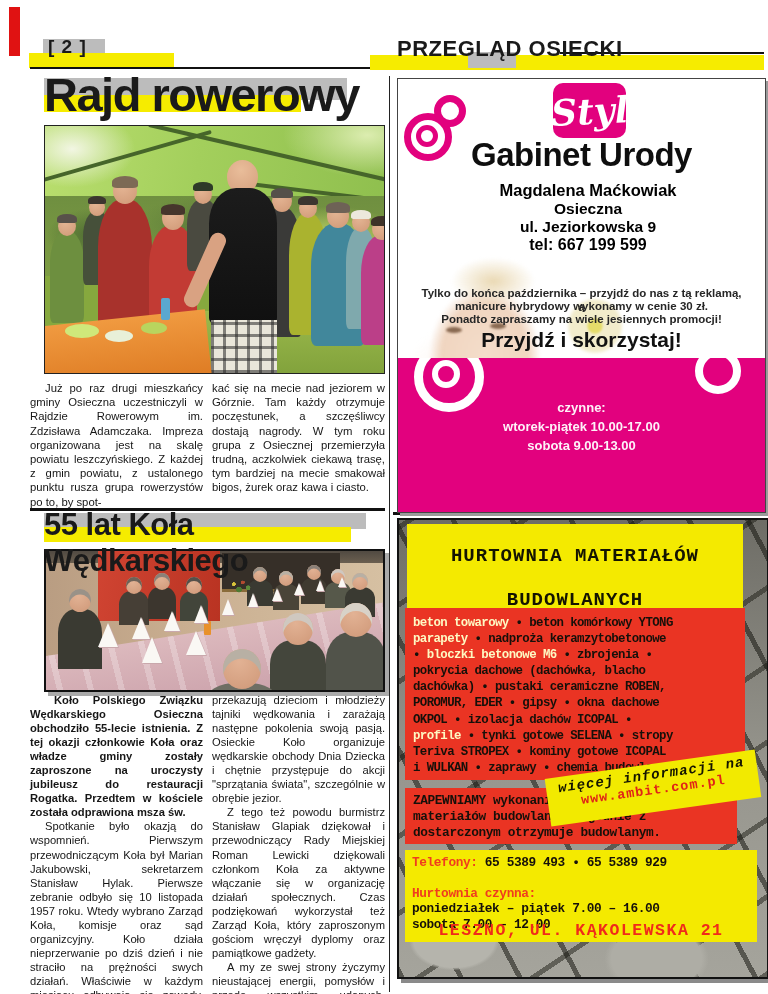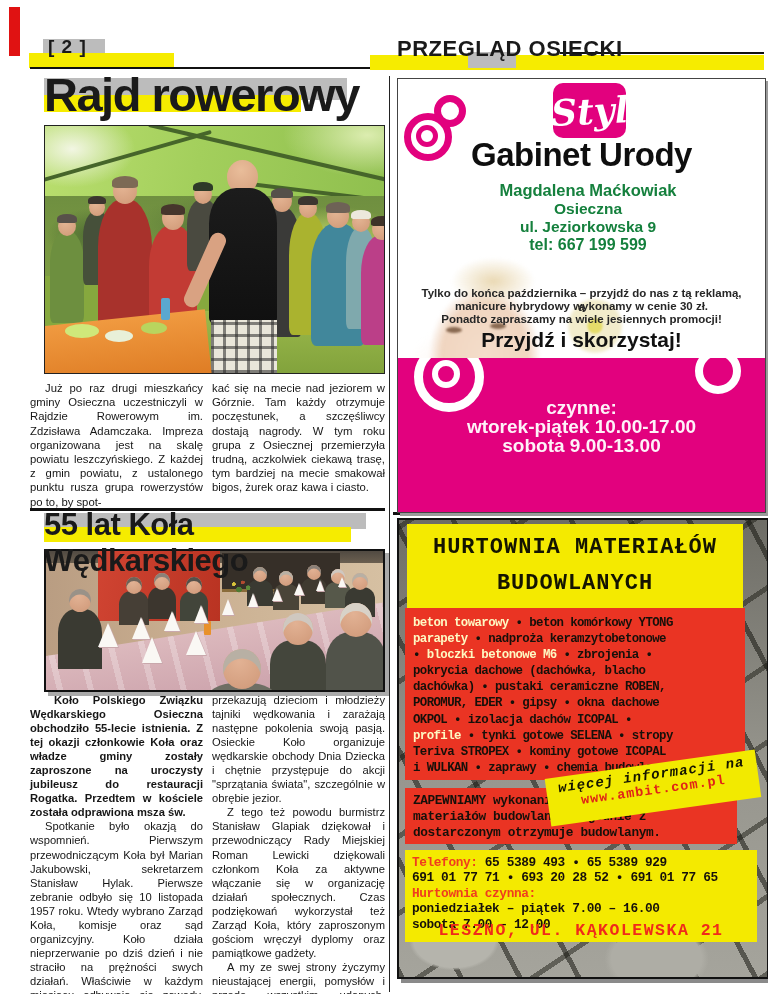--- a/index.html
+++ b/index.html
@@ -117,55 +117,55 @@
   #ad-styl{left:397px;top:78px;width:367px;height:433px;border:1px solid #444;
            background:#fff;box-shadow:3px 3px 0 #9a9a9a;overflow:hidden;}
   #styl-rings{left:6px;top:16px;width:64px;height:66px;}
   .ring{position:absolute;border-radius:50%;border-style:solid;border-color:#e2017e;background:#fff;}
   #styl-tile{left:155px;top:4px;width:73px;height:55px;background:#e2017e;border-radius:10px;
      display:flex;align-items:center;justify-content:center;}
   #styl-logo-text{font-family:"DejaVu Serif",serif;font-style:italic;font-weight:bold;
      color:#fff;font-size:36px;transform:rotate(-3deg);line-height:1;}
   #styl-title{left:0;top:57px;width:367px;text-align:center;font-size:33px;font-weight:bold;
      color:#0e0e0e;z-index:3;letter-spacing:-0.5px;}
-  .styl-contact{left:60px;width:260px;text-align:center;font-weight:bold;color:#15803d;z-index:3;}
+  .styl-contact{left:60px;width:260px;text-align:center;font-weight:bold;color:#000000;z-index:3;}
   #styl-face{left:-14px;top:150px;width:210px;height:290px;filter:blur(1.5px);z-index:1;
      background:
        radial-gradient(ellipse 60px 34px at 52% 18%, #ead9b4 0%, rgba(234,217,180,0) 70%),
        radial-gradient(ellipse 78px 98px at 48% 44%, #f4ddca 0%, #f0d5c0 55%, rgba(240,213,192,0) 72%),
        radial-gradient(ellipse 110px 150px at 40% 70%, #f7e8da 0%, rgba(247,232,218,0) 75%);}
   #styl-smile{left:52px;top:305px;width:54px;height:26px;border-radius:50%;z-index:2;
      background:radial-gradient(ellipse at 50% 30%,#fdfdfd 0 55%,rgba(0,0,0,0) 60%);
      border-bottom:2px solid #b98a74;filter:blur(0.6px);}
   #styl-eye-l{left:48px;top:248px;width:16px;height:6px;border-radius:50%;background:#8a6a52;filter:blur(1px);z-index:2;}
   #styl-eye-r{left:92px;top:244px;width:16px;height:6px;border-radius:50%;background:#8a6a52;filter:blur(1px);z-index:2;}
   #styl-flower{left:168px;top:218px;width:58px;height:58px;border-radius:50%;z-index:2;filter:blur(1px);
      background:radial-gradient(circle,#e5dc6a 0 18%,#f2eccb 19% 60%,rgba(242,236,203,0) 70%);}
   .styl-promo{left:22px;width:323px;text-align:center;font-size:11.5px;font-weight:bold;
      color:#262626;z-index:3;line-height:13.5px;}
   #styl-cta{left:0;top:249px;width:367px;text-align:center;font-size:21px;font-weight:bold;
      color:#111;z-index:3;}
   #styl-band{left:0;top:279px;width:367px;height:154px;background:#e2017e;z-index:2;overflow:hidden;}
   .wring{position:absolute;border-radius:50%;border-style:solid;border-color:#fff;}
   #styl-hours{position:absolute;left:0;top:40px;width:100%;text-align:center;
-     color:rgba(255,255,255,.95);font-weight:bold;font-size:19px;line-height:19px;}
+     color:rgba(255,255,255,.95);font-weight:bold;font-size:13px;line-height:19px;}
 
   
   #ad-ambit{left:397px;top:518px;width:368px;height:457px;border:2px solid #111;
      box-shadow:4px 4px 0 #8a8a8a;overflow:hidden;
      background:
        radial-gradient(ellipse 90px 60px at 15% 92%, #b5b4ac 0 45%, rgba(0,0,0,0) 50%),
        radial-gradient(ellipse 100px 70px at 70% 96%, #aeada5 0 45%, rgba(0,0,0,0) 52%),
        repeating-linear-gradient(62deg, rgba(22,22,16,.55) 0 5px, rgba(0,0,0,0) 5px 52px),
        repeating-linear-gradient(-34deg, rgba(28,28,20,.5) 0 5px, rgba(0,0,0,0) 5px 64px),
        linear-gradient(#6e6d66,#97968e 55%,#a5a49c);}
   .mono{font-family:"Liberation Mono","DejaVu Sans Mono",monospace;font-weight:bold;}
   #ambit-head{left:8px;top:4px;width:336px;height:84px;background:#f4ea00;
      text-align:center;color:#141400;}
-  #ambit-head .l1{font-size:22px;letter-spacing:1px;line-height:24px;margin-top:12px;}
+  #ambit-head .l1{font-size:19px;letter-spacing:1px;line-height:24px;margin-top:20px;}
   #ambit-head .l3{font-size:20px;margin-top:2px;}
   #ambit-name{color:#e02317;font-size:27px;letter-spacing:1px;}
   #ambit-reg{color:#e02317;font-size:12px;vertical-align:super;}
   #ambit-products{left:6px;top:88px;width:340px;height:172px;background:#ea3423;
      padding:7px 8px;box-sizing:border-box;font-size:12.4px;line-height:16.1px;
      letter-spacing:-0.6px;white-space:nowrap;}
   .seg-k{color:#16100a;}
   .seg-y{color:#fef9c3;}
   .seg-r{color:#f03c1e;}
   #ambit-tag{left:148px;top:244px;width:212px;height:48px;background:#f2ea00;
@@ -388,18 +388,18 @@
       <div class="l1">HURTOWNIA MATERIAŁÓW</div>
       <div class="l1">BUDOWLANYCH</div>
     </div>
     <div class="abs mono" id="ambit-products"><span class="seg-y">beton towarowy</span><span class="seg-k"> • beton komórkowy YTONG</span><br><span class="seg-y">parapety</span><span class="seg-k"> • nadproża keramzytobetonowe</span><br><span class="seg-k">• </span><span class="seg-y">bloczki betonowe M6</span><span class="seg-k"> • zbrojenia •</span><br><span class="seg-k">pokrycia dachowe (dachówka, blacho</span><br><span class="seg-k">dachówka) • pustaki ceramiczne ROBEN,</span><br><span class="seg-k">POROMUR, EDER • gipsy • okna dachowe</span><br><span class="seg-k">OKPOL •  izolacja dachów ICOPAL •</span><br><span class="seg-y">profile</span><span class="seg-k"> • tynki gotowe SELENA • stropy</span><br><span class="seg-k">Teriva STROPEX • kominy gotowe  ICOPAL</span><br><span class="seg-k">i  WULKAN • zaprawy • chemia budowlana</span></div>
     <div class="abs mono" id="ambit-tag">
       <div class="t1">więcej informacji na</div>
       <div class="t2">www.ambit.com.pl</div>
     </div>
     <div class="abs mono" id="ambit-promise"><span class="seg-k">ZAPEWNIAMY wykonanie </span><span class="seg-y">BEZPŁATNEJ WYCENY</span><br><span class="seg-k">materiałów budowlanych zgodnie z</span><br><span class="seg-k">dostarczonym otrzymuje budowlanym.</span></div>
     <div class="abs mono" id="ambit-phones">
-      <div><span class="seg-r">Telefony:</span><span class="seg-k"> 65 5389 493 • 65 5389 929</span><br><span class="seg-k">691 01 77 71 • 693 20 28 52 • 691 01 77 65</span><br><span class="seg-r"> Hurtownia czynna:</span><br><span class="seg-k">poniedziałek – piątek 7.00  –  16.00</span><br><span class="seg-k">sobota 7.00 – 12.00</span></div>
+      <div><span class="seg-r">Telefony:</span><span class="seg-k"> 65 5389 493 • 65 5389 929</span><br><br><span class="seg-r"> Hurtownia czynna:</span><br><span class="seg-k">poniedziałek – piątek 7.00  –  16.00</span><br><span class="seg-k">sobota 7.00 – 12.00</span></div>
       <div id="ambit-address" class="mono">LESZNO, UL. KĄKOLEWSKA 21</div>
     </div>
   </div>
 
 </div>
 
 </body></html>

